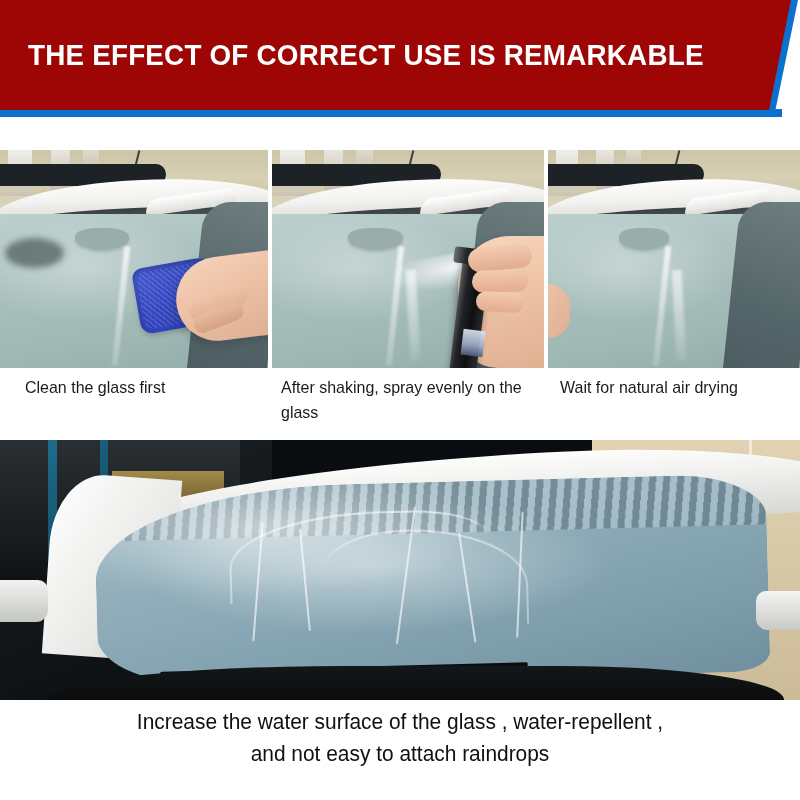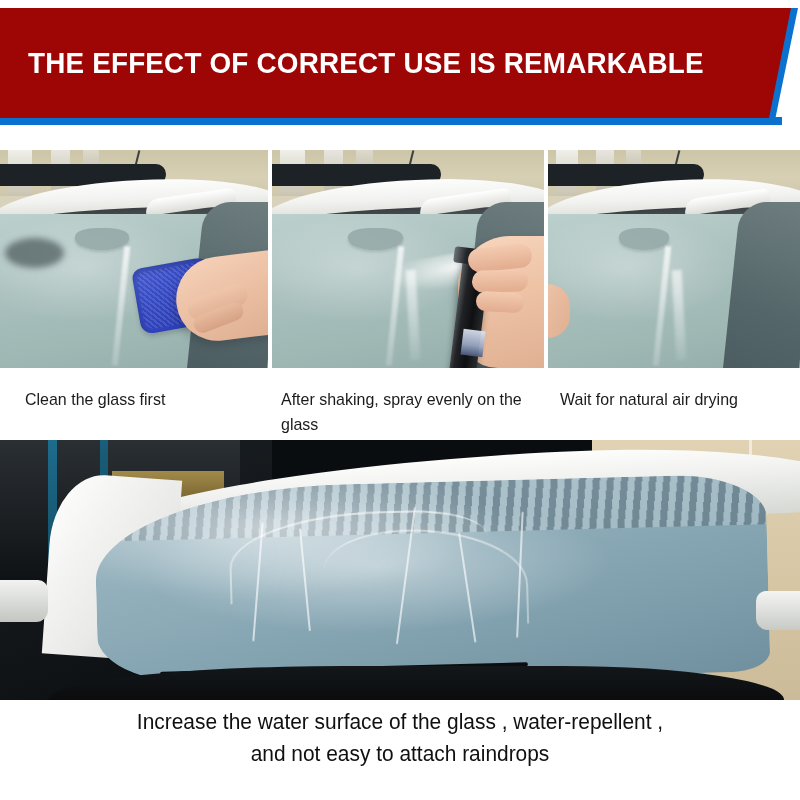--- a/index.html
+++ b/index.html
@@ -11,21 +11,21 @@
     width: 800px;
     height: 800px;
     overflow: hidden;
     font-family: "Liberation Sans", sans-serif;
     position: relative;
   }
 
   
   .header {
     position: absolute;
-    left: 0; top: 8px;
+    left: 0; top: 0;
     width: 800px;
     height: 120px;
   }
   .header-blue-underline {
     position: absolute;
     left: 0;
     top: 109px;
     width: 782px;
     height: 8px;
     background: #0b71ce;
@@ -287,21 +287,21 @@
     left: -14px; top: 134px;
     width: 36px; height: 54px;
     background: linear-gradient(120deg,#f0c7ac,#dfae90);
     border-radius: 0 22px 22px 0;
   }
 
   
   .captions {
     position: absolute;
     left: 0;
-    top: 387px;
+    top: 375px;
     width: 800px;
     height: 56px;
   }
   .caption {
     position: absolute;
     top: 0;
     font-family: "Liberation Sans", sans-serif;
     font-size: 17px;
     line-height: 25px;
     color: #1b1b1b;

